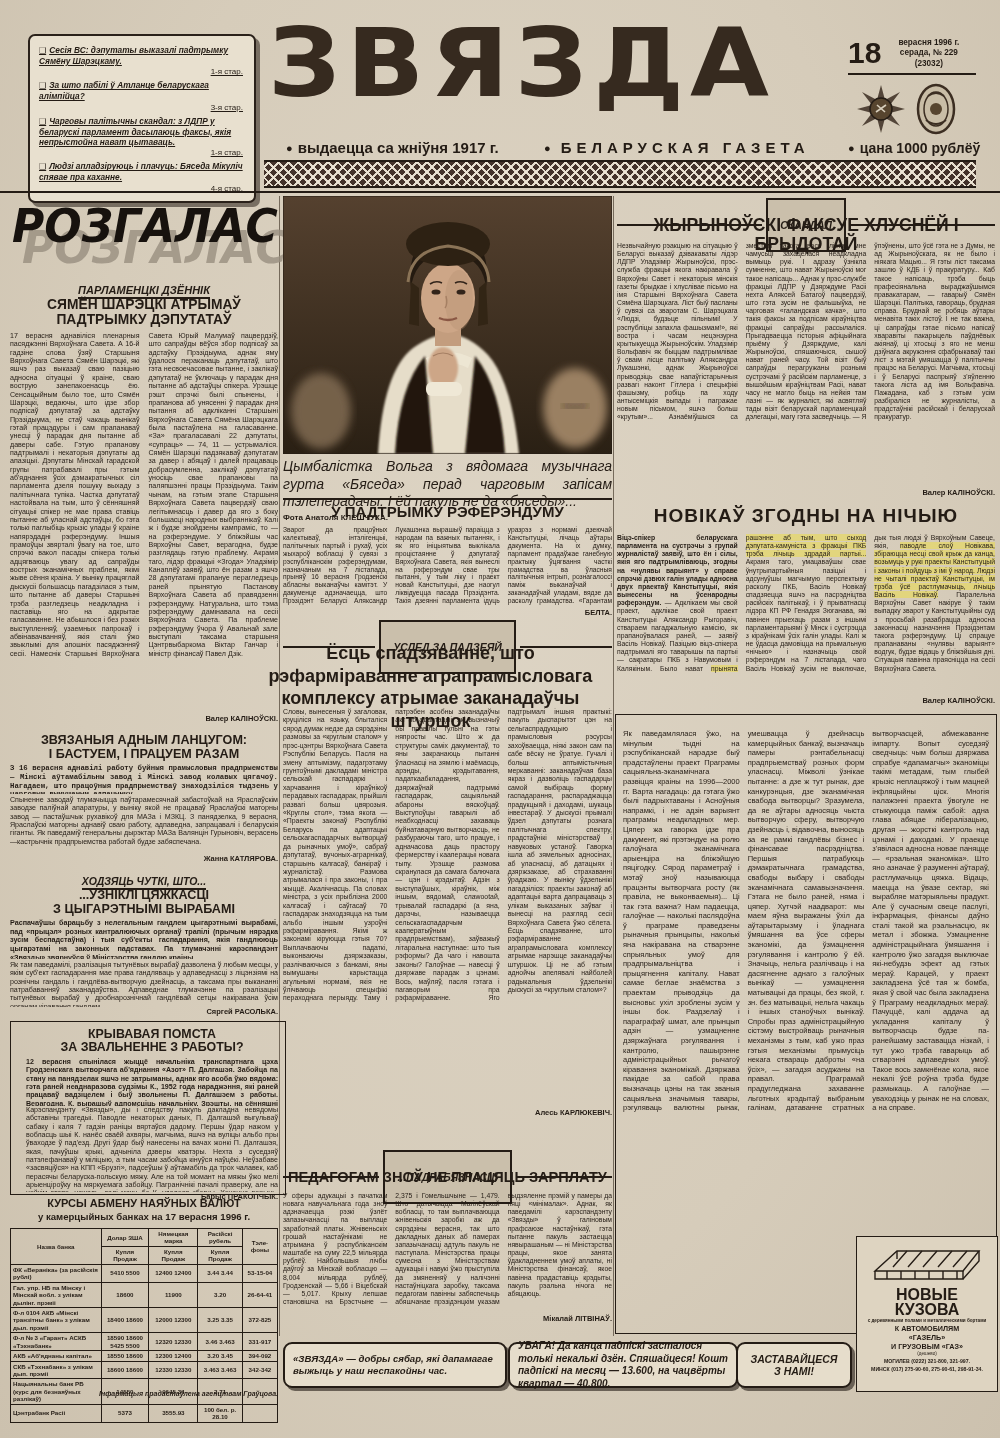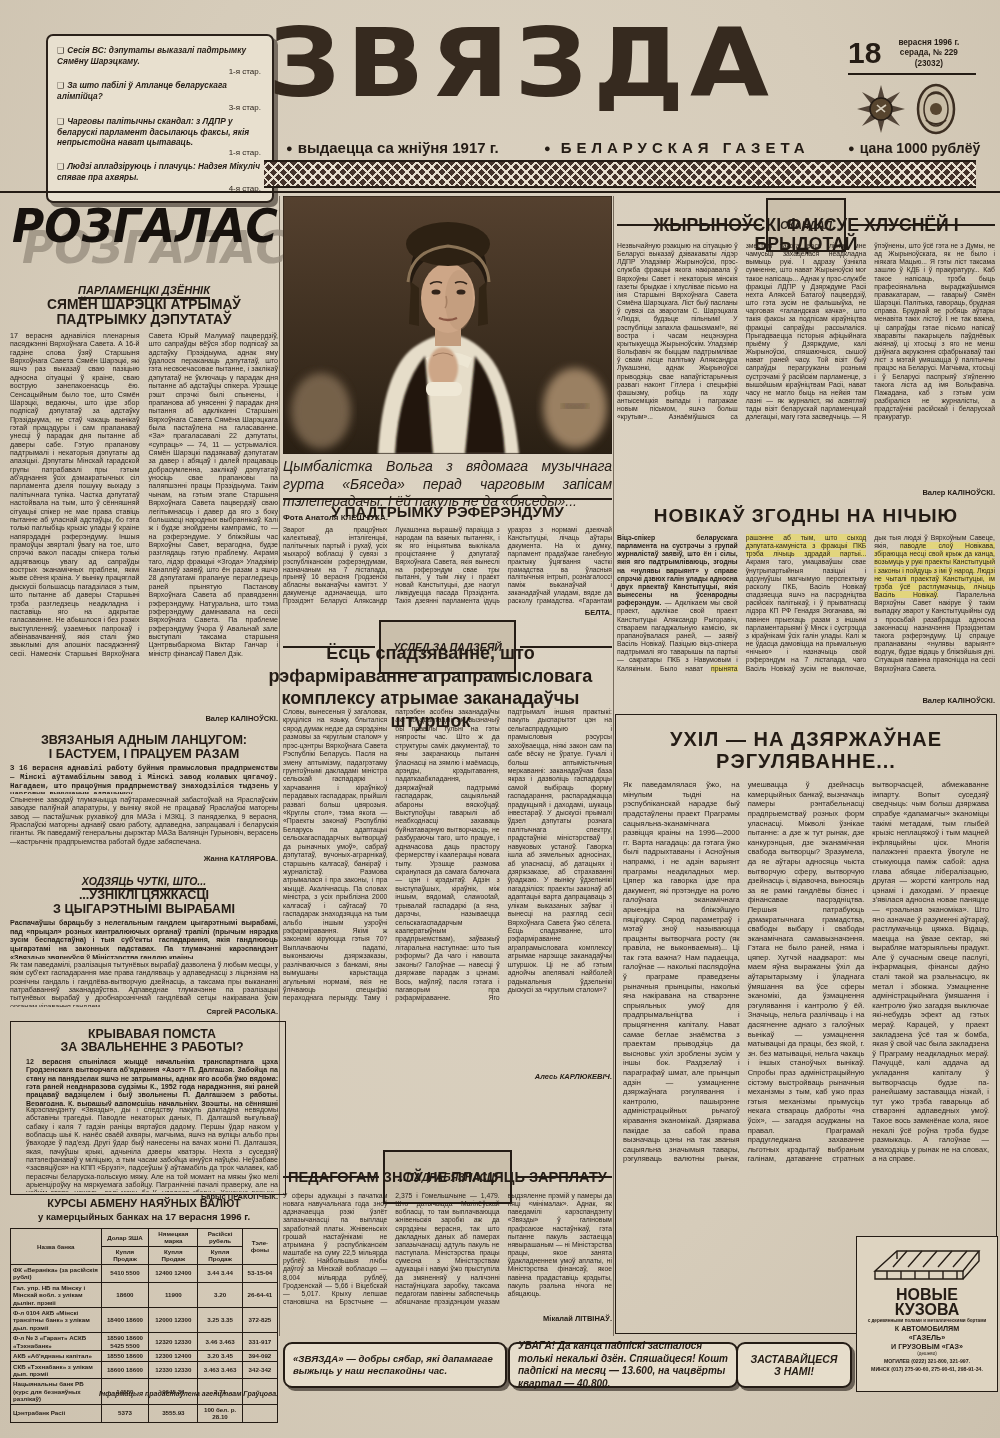--- a/index.html
+++ b/index.html
@@ -59,35 +59,35 @@
           box-shadow:3px 3px 0 rgba(36,28,21,.6);padding:4px 8px;
           font-style:italic;font-weight:bold;display:flex;align-items:center;justify-content:center;}
   .boxed{border:1.6px solid #241c15;padding:6px 7px;}
   .adbox{border:1.6px solid #241c15;background:#ded4c1;padding:4px 4px;text-align:center;}
 </style>
 </head>
 <body>
 
 <div class="page">
 
-  <div class="abs teaser-box" style="left:46px;top:34px;width:206px;">
+  <div class="abs teaser-box" style="left:28px;top:34px;width:206px;text-decoration:underline;">
     <div>
       <div class="teaser-item"><span class="bullet">❑</span><span>Сесія ВС: дэпутаты выказалі падтрымку Сямёну Шарэцкаму.</span></div>
       <div class="teaser-page">1-я стар.</div>
     </div>
     <div>
       <div class="teaser-item"><span class="bullet">❑</span><span>За што пабілі ў Атланце беларускага алімпійца?</span></div>
       <div class="teaser-page">3-я стар.</div>
     </div>
     <div>
       <div class="teaser-item"><span class="bullet">❑</span><span>Чарговы палітычны скандал: з ЛДПР у беларускі парламент дасылаюць факсы, якія непрыстойна нават цытаваць.</span></div>
       <div class="teaser-page">1-я стар.</div>
     </div>
     <div>
-      <div class="teaser-item"><span class="bullet">❑</span><span>Людзі апладзіруюць і плачуць: Надзея Мікуліч спявае пра ахвяры.</span></div>
+      <div class="teaser-item"><span class="bullet">❑</span><span>Людзі апладзіруюць і плачуць: Бяседа Мікуліч спявае пра каханне.</span></div>
       <div class="teaser-page">4-я стар.</div>
     </div>
   </div>
 
   <div class="abs masthead" style="left:268px;top:10px;">ЗВЯЗДА</div>
 
   <div class="abs" style="left:848px;top:38px;width:128px;border-bottom:2px solid #241c15;padding-bottom:4px;display:flex;gap:17px;align-items:flex-start;">
     <div class="issue-day">18</div>
     <div class="issue-dates">
       <div>верасня 1996 г.</div>
@@ -307,21 +307,21 @@
   <div class="abs hcenter" style="left:283px;top:504px;width:329px;font-size:15px;">У ПАДТРЫМКУ РЭФЕРЭНДУМУ</div>
   <div class="abs cols3 just clip" style="left:283px;top:526px;width:329px;height:84px;font-size:6.7px;line-height:1.18;">Зварот да працоўных калектываў, інтэлігенцыі, палітычных партый і рухаў, усіх жыхароў вобласці ў сувязі з рэспубліканскім рэферэндумам, назначаным на 7 лістапада, прыняў 16 верасня Гродзенскі абласны выканаўчы камітэт. У дакуменце адзначаецца, што Прэзідэнт Беларусі Аляксандр Лукашэнка вырашыў параіцца з народам па важных пытаннях, і як яго ініцыятыва выклікала процістаянне ў дэпутатаў Вярхоўнага Савета, якія вынеслі на рэферэндум свае тры пытанні, у тым ліку і праект новай Канстытуцыі, дзе наогул ліквідуецца пасада Прэзідэнта. Такія дзеянні парламента ідуць уразрэз з нормамі дзеючай Канстытуцыі, лічаць аўтары дакумента. На іх думку, парламент прадаўжае ганебную практыку ўцягвання часткі грамадства ва ўласныя палітычныя інтрыгі, рознагалоссі паміж выканаўчай і заканадаўчай уладамі, вядзе да расколу грамадства. «Гарантам стабілізацыі становішча ў краіне, развіцця дружбы і добрасуседства з іншымі краінамі і народамі з'яўляецца Прэзідэнт», — падкрэсліваецца ў звароце. Яго аўтары разлічваюць на разуменне і супрацоўніцтва ўсіх палітычных партый, рухаў і аб'яднанняў грамадзян усіх нацыянальнасцей, якія жывуць на тэрыторыі вобласці.</div>
   <div class="abs byline" style="left:283px;top:608px;width:329px;">БЕЛТА.</div>
 
   <div class="abs bar" style="left:283px;top:620px;width:329px;">
     <span class="bar-label">УСЛЕД ЗА ПАДЗЕЯЙ</span>
   </div>
 
   <div class="abs hcenter" style="left:266px;top:642px;width:329px;font-size:18px;line-height:1.25;text-align:center;">Ёсць спадзяванне, што рэфарміраванне аграпрамысловага комплексу атрымае заканадаўчы штуршок</div>
   <div class="abs cols3 just clip" style="left:283px;top:708px;width:329px;height:428px;font-size:6.9px;line-height:1.22;">Словы, вынесеныя ў загаловак, круціліся на языку, блыталіся сярод думак недзе да сярэдзіны размовы за «круглым сталом» у прэс-цэнтры Вярхоўнага Савета Рэспублікі Беларусь. Пасля на змену аптымізму, падагрэтаму грунтоўнымі дакладамі міністра сельскай гаспадаркі і харчавання і кіраўнікоў перадавых гаспадарак, прыйшлі развагі больш цвярозыя. «Круглы стол», тэма якога — «Праекты законаў Рэспублікі Беларусь па адаптацыі сельскагаспадарчых вытворцаў да рыначных умоў», сабраў дэпутатаў, вучоных-аграрнікаў, старшынь калгасаў, банкіраў і журналістаў. Размова атрымалася і пра законы, і пра жыццё. Акалічнасць. Па словах міністра, з усіх прыблізна 2000 калгасаў і саўгасаў 70 гаспадарак знаходзяцца на тым альбо іншым узроўні рэфарміравання. Якімі ж законамі кіруюцца гэтыя 70? Выплачваючы падаткі, выконваючы дзяржзаказы, разлічваючыся з банкамі, яны вымушаны карыстацца агульнымі нормамі, якія не ўлічваюць спецыфікі пераходнага перыяду. Таму і патрэбен асобны заканадаўчы акт аб адаптацыі, які вызначыў бы правілы гульні на гэты няпросты час. Што ж да структуры саміх дакументаў, то яны закранаюць пытанні ўласнасці на зямлю і маёмасць, арэнды, крэдытавання, падаткаабкладання, дзяржаўнай падтрымкі гаспадарак, сацыяльнай абароны вяскоўцаў. Выступоўцы гаварылі аб неабходнасці захаваць буйнатаварную вытворчасць, не разбураючы таго, што працуе, і адначасова даць прастору фермерству і кааперацыі новага тыпу. Урэшце размова скранулася да самага балючага — цэн і крэдытаў. Адзін з выступаўшых, кіраўнік, між іншым, вядомай, слаwootай, трывалай гаспадаркі (а яна, дарэчы, называецца сельскагаспадарчым кааператыўным прадпрыемствам), заўважыў літаральна наступнае: што тыя рэформы? Да чаго і навошта законы? Галоўнае — навесці ў дзяржаве парадак з цэнамі. Вось, маўляў, пасля гэтага і пагаворым пра рэфарміраванне. Яго падтрымалі іншыя практыкі: пакуль дыспарытэт цэн на сельгаспрадукцыю і прамысловыя рэсурсы захоўваецца, ніякі закон сам па сабе вёску не ўратуе. Гучалі і больш аптымістычныя меркаванні: заканадаўчая база якраз і дазволіць гаспадарцы самой выбіраць форму гаспадарання, распараджацца прадукцыяй і даходамі, шукаць інвестараў. У дыскусіі прымалі ўдзел дэпутаты рознага палітычнага спектру, прадстаўнікі міністэрстваў і навуковых устаноў. Гаворка ішла аб зямельных адносінах, аб уласнасці, аб датацыях і дзяржзаказе, аб страхаванні ўраджаю. У выніку ўдзельнікі пагадзіліся: праекты законаў аб адаптацыі варта дапрацаваць з улікам выказаных заўваг і вынесці на разгляд сесіі Вярхоўнага Савета ўжо сёлета. Ёсць спадзяванне, што рэфарміраванне аграпрамысловага комплексу атрымае нарэшце заканадаўчы штуршок. Ці не аб гэтым аднойчы апелявалі найболей радыкальныя ўдзельнікі дыскусіі за «круглым сталом»?</div>
-  <div class="abs byline" style="left:283px;top:1072px;width:329px;font-style:italic;">Алесь КАРЛЮКЕВІЧ.</div>
+  <div class="abs byline" style="left:283px;top:1108px;width:329px;">Алесь КАРЛЮКЕВІЧ.</div>
 
   <div class="abs bar" style="left:283px;top:1150px;width:329px;">
     <span class="bar-label">...ПАДРАБЯЗНАСЦІ</span>
   </div>
 
   <div class="abs hcenter" style="left:283px;top:1170px;width:329px;font-size:14.6px;">ПЕДАГОГАМ ЗНОЎ НЕ ПЛАЦЯЦЬ ЗАРПЛАТУ</div>
   <div class="abs cols3 just clip" style="left:283px;top:1192px;width:329px;height:122px;font-size:6.8px;line-height:1.2;">У сферы адукацыі з пачаткам новага навучальнага года зноў адзначаецца рэзкі ўзлёт запазычанасці па выплаце заработнай платы. Жнівеньскіх грошай настаўнікамі не атрымана ў рэспубліканскім маштабе на суму 22,5 мільярда рублёў. Найбольшыя лічбы даўгоў за Мінскай вобласцю — 8,004 мільярда рублёў, Гродзенскай — 5,66 і Віцебскай — 5,017. Крыху лепшае становішча на Брэстчыне — 2,375 і Гомельшчыне — 1,479. Што датычыцца Магілёўскай вобласці, то там выплачваюцца жнівеньскія заробкі аж да сярэдзіны верасня, так што дакладных даных аб памерах запазычанасці адтуль пакуль не паступала. Міністэрства працы сумесна з Міністэрствам адукацыі і навукі ўжо прыступіла да змяненняў у налічэнні настаўніцкага заробку, таксама педагогам павінны забяспечыць абяшчанае прэзідэнцкім указам выдзяленне прэмій у памеры да пяці «мінімалак». Аднак, як паведамілі карэспандэнту «Звязды» ў галіновым прафсаюзе настаўнікаў, гэта пытанне пакуль застаецца нявырашаным — ні Міністэрства працы, якое занята ўдакладненнем умоў аплаты, ні Міністэрства фінансаў, якое павінна прадаставіць крэдыты, пакуль рэальна нічога не абяцаюць.</div>
   <div class="abs byline" style="left:283px;top:1314px;width:329px;">Мікалай ЛІТВІНАЎ.</div>
 
   <div class="abs bar" style="left:617px;top:198px;width:378px;">
@@ -333,24 +333,20 @@
   <div class="abs byline" style="left:617px;top:488px;width:378px;">Валер КАЛІНОЎСКІ.</div>
 
   <div class="abs hcenter" style="left:617px;top:506px;width:378px;font-size:19px;letter-spacing:1px;">НОВІКАЎ ЗГОДНЫ НА НІЧЫЮ</div>
   <div class="abs cols3 just clip" style="left:617px;top:534px;width:378px;height:162px;font-size:6.8px;line-height:1.2;">
     <span style="font-weight:bold;">Віцэ-спікер беларускага парламента на сустрэчы з групай журналістаў заявіў, што ён і сілы, якія яго падтрымліваюць, згодны на «нулявы варыянт» у справе спрэчкі дзвюх галін улады адносна двух праектаў Канстытуцыі, якія вынесены на ўсенародны рэферэндум.</span>
     <span>— Адклікаем мы свой праект, адклікае свой праект Канстытуцыі Аляксандр Рыгоравіч, ствараем пагаджальную камісію, як прапаноўвалася раней, — заявіў Васіль Новікаў. Пазіцыю віцэ-спікера падтрымалі яго таварышы па партыі — сакратары ПКБ з Навумовым і Калякіным. Было нават </span><span class="hl">прынята рашэнне аб тым, што сыход дэпутата-камуніста з фракцыі ПКБ трэба лічыць здрадай партыі... </span><span>Акрамя таго, умацаваўшы свае ўнутрыпартыйныя пазіцыі і адсунуўшы магчымую перспектыву расколу ПКБ, Васіль Новікаў спадзяецца яшчэ на пасрэдніцтва расійскіх палітыкаў, і ў прыватнасці лідэра КП РФ Генадзя Зюганава, які павінен прыехаць разам з іншымі парламентарыямі ў Мінск і сустрэцца з кіраўнікамі ўсіх галін улады. Калі ж не ўдасца дамовіцца на прымальную «нічыю» і назначыць свой рэферэндум на 7 лістапада, чаго Васіль Новікаў зусім не выключае, дык тыя людзі ў Вярхоўным Савеце, якія, </span><span class="hl">паводле слоў Новікава, збіраюцца несці свой крыж да канца, возьмуць у рукі праекты Канстытуцый і законы і пойдуць з імі ў народ. Людзі не чыталі праектаў Канстытуцыі, ім трэба ўсё растлумачыць, лічыць Васіль Новікаў.</span><span> Паралельна Вярхоўны Савет накіруе ў такім выпадку зварот у Канстытуцыйны суд з просьбай разабрацца адносна законнасці назначэння Прэзідэнтам такога рэферэндуму. Ці спрацуе прапанаваны «нулявы варыянт» водгук, будзе відаць у бліжэйшыя дні. Сітуацыя павінна праясніцца на сесіі Вярхоўнага Савета.</span>
   </div>
   <div class="abs byline" style="left:617px;top:696px;width:378px;">Валер КАЛІНОЎСКІ.</div>
 
   <div class="abs boxed" style="left:615px;top:714px;width:366px;height:606px;">
-    <div class="hcenter" style="font-size:20px;letter-spacing:1px;margin-top:8px;">
-      <div>УХІЛ — НА ДЗЯРЖАЎНАЕ</div>
-      <div>РЭГУЛЯВАННЕ...</div>
-    </div>
     <div class="cols3 just clip" style="height:520px;font-size:7.5px;line-height:1.28;margin-top:8px;">Як паведамлялася ўжо, на мінулым тыдні на рэспубліканскай нарадзе быў прадстаўлены праект Праграмы сацыяльна-эканамічнага развіцця краіны на 1996—2000 гг. Варта нагадаць: да гэтага ўжо былі падрыхтаваны і Асноўныя напрамкі, і не адзін варыянт праграмы неадкладных мер. Цяпер жа гаворка ідзе пра дакумент, які прэтэндуе на ролю галоўнага эканамічнага арыенціра на бліжэйшую пяцігодку. Сярод параметраў і мэтаў зноў называюцца працэнты вытворчага росту (як правіла, не выконваемыя)... Ці так гэта важна? Нам падаецца, галоўнае — наколькі паслядоўна ў праграме праведзены рыначныя прынцыпы, наколькі яна накіравана на стварэнне спрыяльных умоў для прадпрымальніцтва і прыцягнення капіталу. Нават самае беглае знаёмства з праектам прыводзіць да высновы: ухіл зроблены зусім у іншы бок. Раздзелаў і параграфаў шмат, але прынцып адзін — узмацненне дзяржаўнага рэгулявання і кантролю, пашырэнне адміністрацыйных рычагоў кіравання эканомікай. Дзяржава пакідае за сабой права вызначаць цэны на так званыя сацыяльна значымыя тавары, рэгуляваць валютны рынак, умешвацца ў дзейнасць камерцыйных банкаў, вызначаць памеры рэнтабельнасці прадпрыемстваў розных форм уласнасці. Міжволі ўзнікае пытанне: а дзе ж тут рынак, дзе канкурэнцыя, дзе эканамічная свабода вытворцы? Зразумела, да яе аўтары адносяць чыста вытворчую сферу, вытворчую дзейнасць і, відавочна, выносяць за яе рамкі гандлёвы бізнес і фінансавае пасрэдніцтва. Першыя патрабуюць дэмакратычнага грамадства, свабоды выбару і свабоды эканамічнага самавызначэння. Гэтага не было раней, няма і цяпер. Хутчэй наадварот: мы маем яўна выражаны ўхіл да аўтарытарызму і ўладнага ўмяшання ва ўсе сферы эканомікі, да ўзмацнення рэгулявання і кантролю ў ёй. Значыць, нельга разлічваць і на дасягненне аднаго з галоўных вынікаў — узмацнення матывацыі да працы, без якой, г. зн. без матывацыі, нельга чакаць і іншых станоўчых вынікаў. Спробы праз адміністрацыйную сістэму выстройваць рыначныя механізмы з тым, каб ужо праз гэтыя механізмы прымусіць некага ствараць даброты «на ўсіх», — загадзя асуджаны на правал. Праграмай прадугледжана захаванне льготных крэдытаў выбраным галінам, датаванне стратных вытворчасцей, абмежаванне імпарту. Вопыт суседзяў сведчыць: чым больш дзяржава спрабуе «дапамагчы» эканоміцы такімі метадамі, тым глыбей крызіс неплацяжоў і тым мацней інфляцыйны ціск. Многія палажэнні праекта ўвогуле не стыкуюцца паміж сабой: адна глава абяцае лібералізацыю, другая — жорсткі кантроль над цэнамі і даходамі. У праекце з'явілася адносна новае паняцце — «рэальная эканоміка». Што яно азначае ў разуменні аўтараў, растлумачыць цяжка. Відаць, маецца на ўвазе сектар, які вырабляе матэрыяльны прадукт. Але ў сучасным свеце паслугі, інфармацыя, фінансы даўно сталі такой жа рэальнасцю, як метал і збожжа. Узмацненне адміністрацыйнага ўмяшання і кантролю ўжо загадзя выключае які-небудзь эфект ад гэтых мераў. Карацей, у праект закладзена ўсё тая ж бомба, якая ў свой час была закладзена ў Праграму неадкладных мераў. Пачуццё, калі аддача ад укладання капіталу ў вытворчасць будзе па-ранейшаму заставацца нізкай, і тут ужо трэба гаварыць аб стварэнні адпаведных умоў. Такое вось замкнёнае кола, якое некалі ўсё роўна трэба будзе размыкаць. А галоўнае — уваходзіць у рынак не на словах, а на справе.</div>
     <div class="byline" style="margin-top:2px;">Іван БАРАНОЎСКІ.</div>
   </div>
 
   <div class="abs adbox" style="left:856px;top:1236px;width:132px;height:146px;">
     <svg width="120" height="42" viewBox="0 0 120 42">
       <g stroke="#241c15" stroke-width="1.4" fill="none">
         <path d="M8 30 L30 10 L112 10 L96 30 Z"></path>
         <path d="M8 30 L8 38 L96 38 L96 30"></path>
         <path d="M112 10 L112 20 L96 38"></path>

